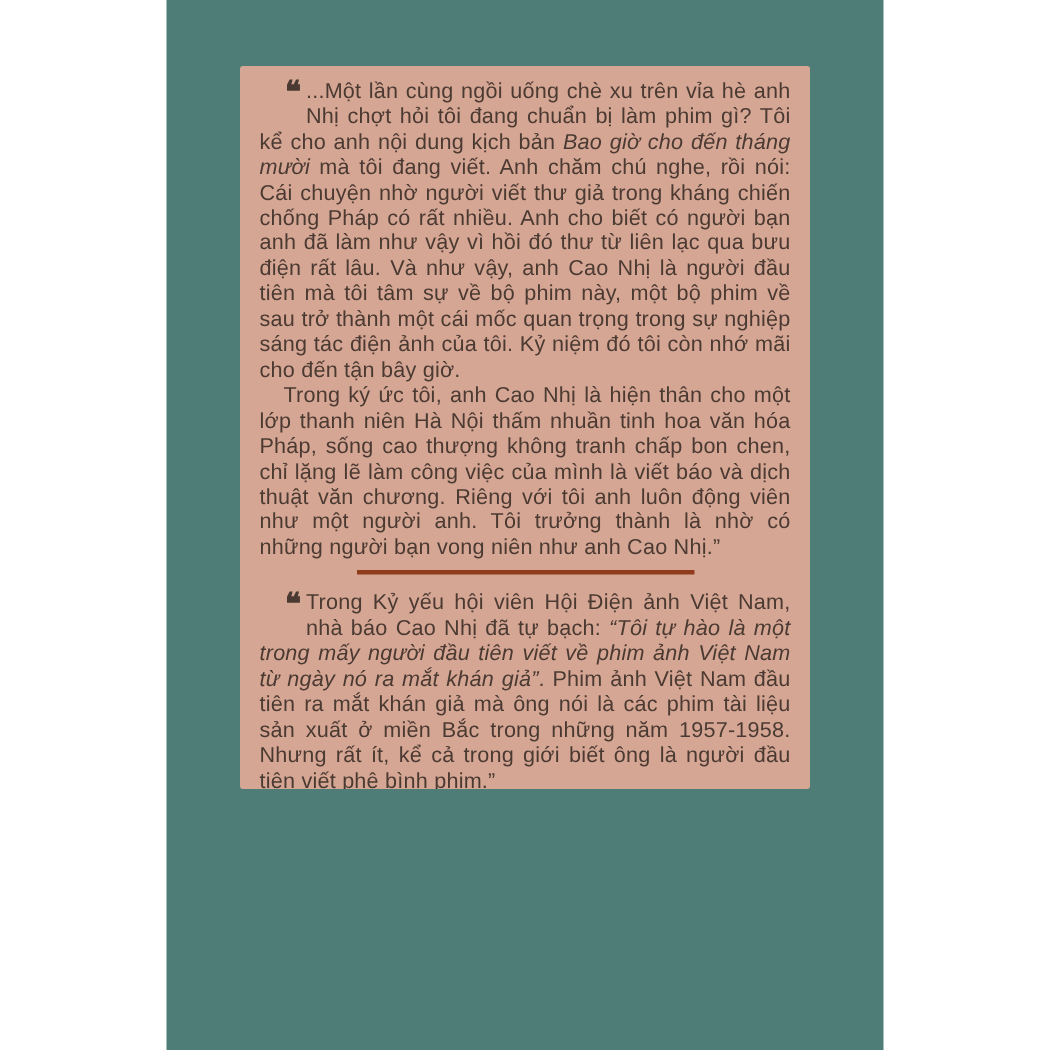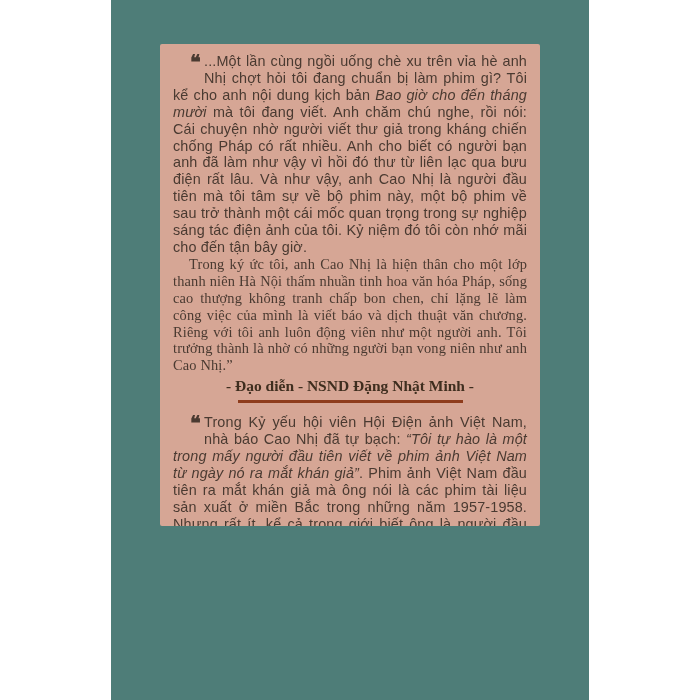--- a/index.html
+++ b/index.html
@@ -36,21 +36,21 @@
   }
   .body-text{
     font-size:14.4px;
     line-height:16.9px;
     letter-spacing:0.15px;
     text-align:justify;
     color:var(--ink);
   }
   .para{margin:0;}
   .para + .para{margin-top:0;}
-  .indent{text-indent:16px;font-family:Liberation Serif, serif;}
+  .indent{text-indent:16px;}
   .qmark{
     float:left;
     width:31px;
     height:33px;
     text-align:right;
     padding-right:3px;
     font-size:20px;
     line-height:19px;
     font-weight:bold;
     color:var(--ink);
@@ -77,21 +77,20 @@
 <body>
 
 <div class="cover">
   <div class="panel">
 
     <div class="body-text">
       <p class="para"><span class="qmark">❝</span><span>...Một lần cùng ngồi uống chè xu trên vỉa hè anh Nhị chợt hỏi tôi đang chuẩn bị làm phim gì? Tôi kể cho anh nội dung kịch bản </span><em>Bao giờ cho đến tháng mười</em><span> mà tôi đang viết. Anh chăm chú nghe, rồi nói: Cái chuyện nhờ người viết thư giả trong kháng chiến chống Pháp có rất nhiều. Anh cho biết có người bạn anh đã làm như vậy vì hồi đó thư từ liên lạc qua bưu điện rất lâu. Và như vậy, anh Cao Nhị là người đầu tiên mà tôi tâm sự về bộ phim này, một bộ phim về sau trở thành một cái mốc quan trọng trong sự nghiệp sáng tác điện ảnh của tôi. Kỷ niệm đó tôi còn nhớ mãi cho đến tận bây giờ.</span></p>
       <p class="para indent">Trong ký ức tôi, anh Cao Nhị là hiện thân cho một lớp thanh niên Hà Nội thấm nhuần tinh hoa văn hóa Pháp, sống cao thượng không tranh chấp bon chen, chỉ lặng lẽ làm công việc của mình là viết báo và dịch thuật văn chương. Riêng với tôi anh luôn động viên như một người anh. Tôi trưởng thành là nhờ có những người bạn vong niên như anh Cao Nhị.”</p>
     </div>
 
-    <p class="attribution">- Đạo diễn - NSND Đặng Nhật Minh -</p>
 
     <hr class="divider">
 
     <div class="body-text quote2">
       <p class="para"><span class="qmark">❝</span><span>Trong Kỷ yếu hội viên Hội Điện ảnh Việt Nam, nhà báo Cao Nhị đã tự bạch: </span><em>“Tôi tự hào là một trong mấy người đầu tiên viết về phim ảnh Việt Nam từ ngày nó ra mắt khán giả”</em><span>. Phim ảnh Việt Nam đầu tiên ra mắt khán giả mà ông nói là các phim tài liệu sản xuất ở miền Bắc trong những năm 1957-1958. Nhưng rất ít, kể cả trong giới biết ông là người đầu tiên viết phê bình phim.”</span></p>
     </div>
 
   </div>
 </div>
 

